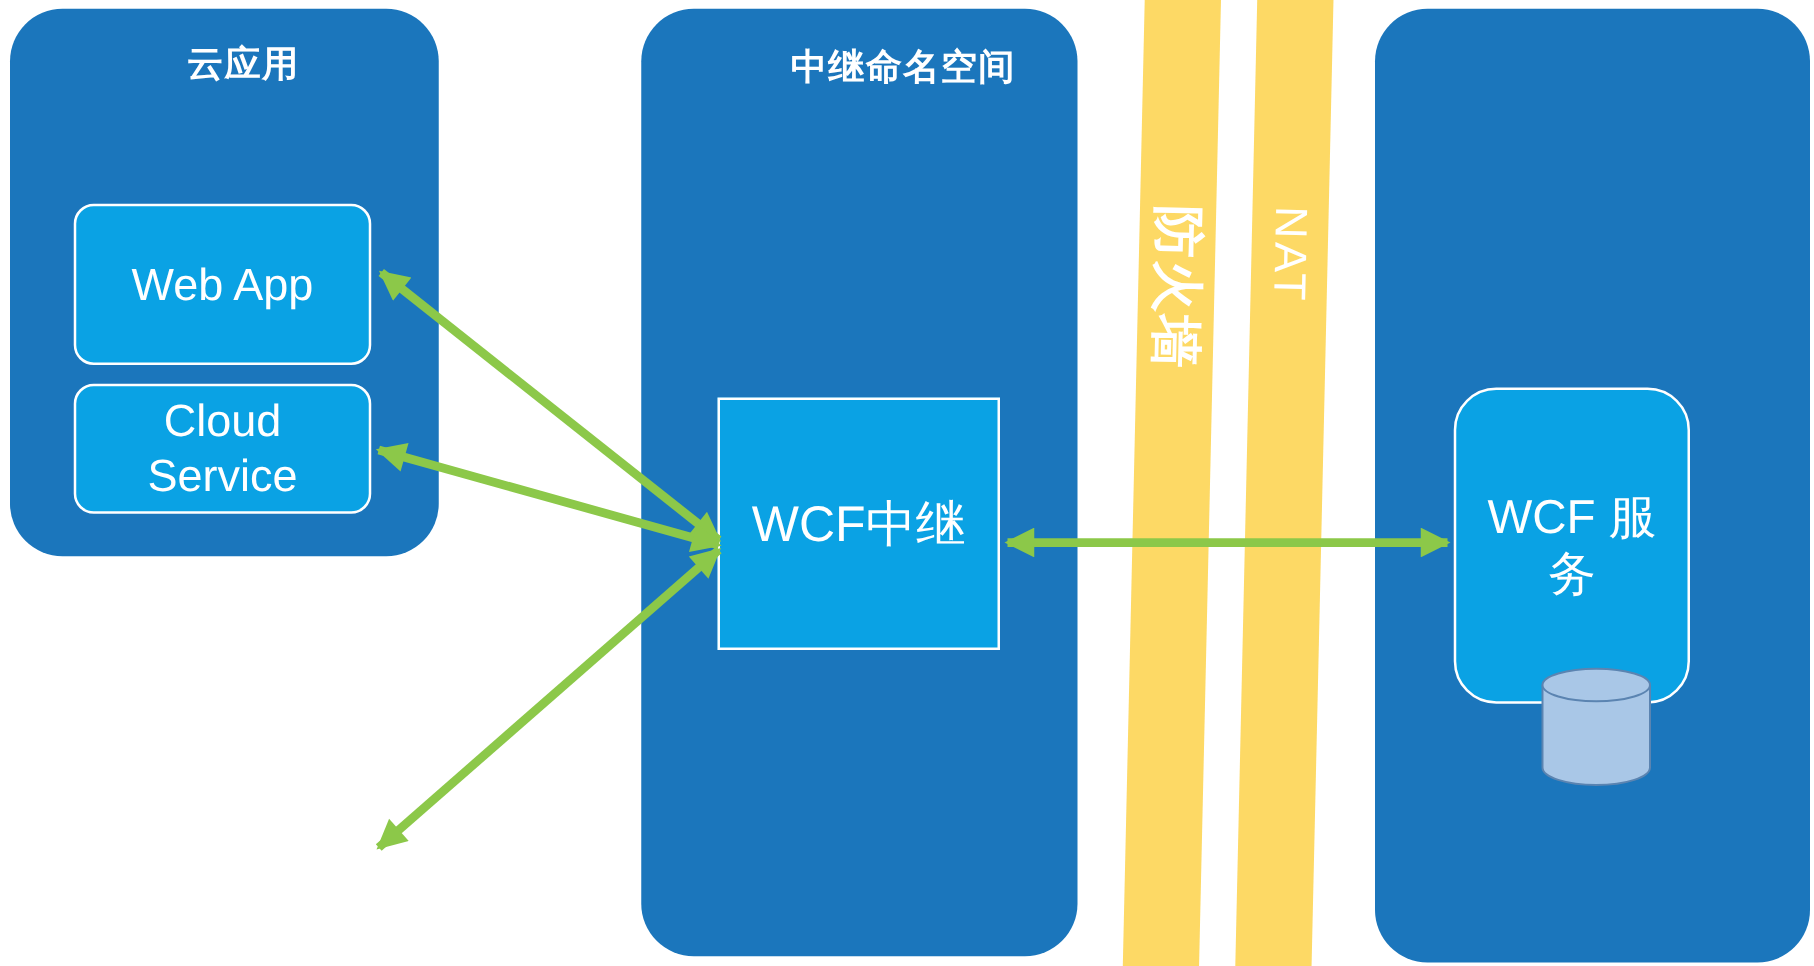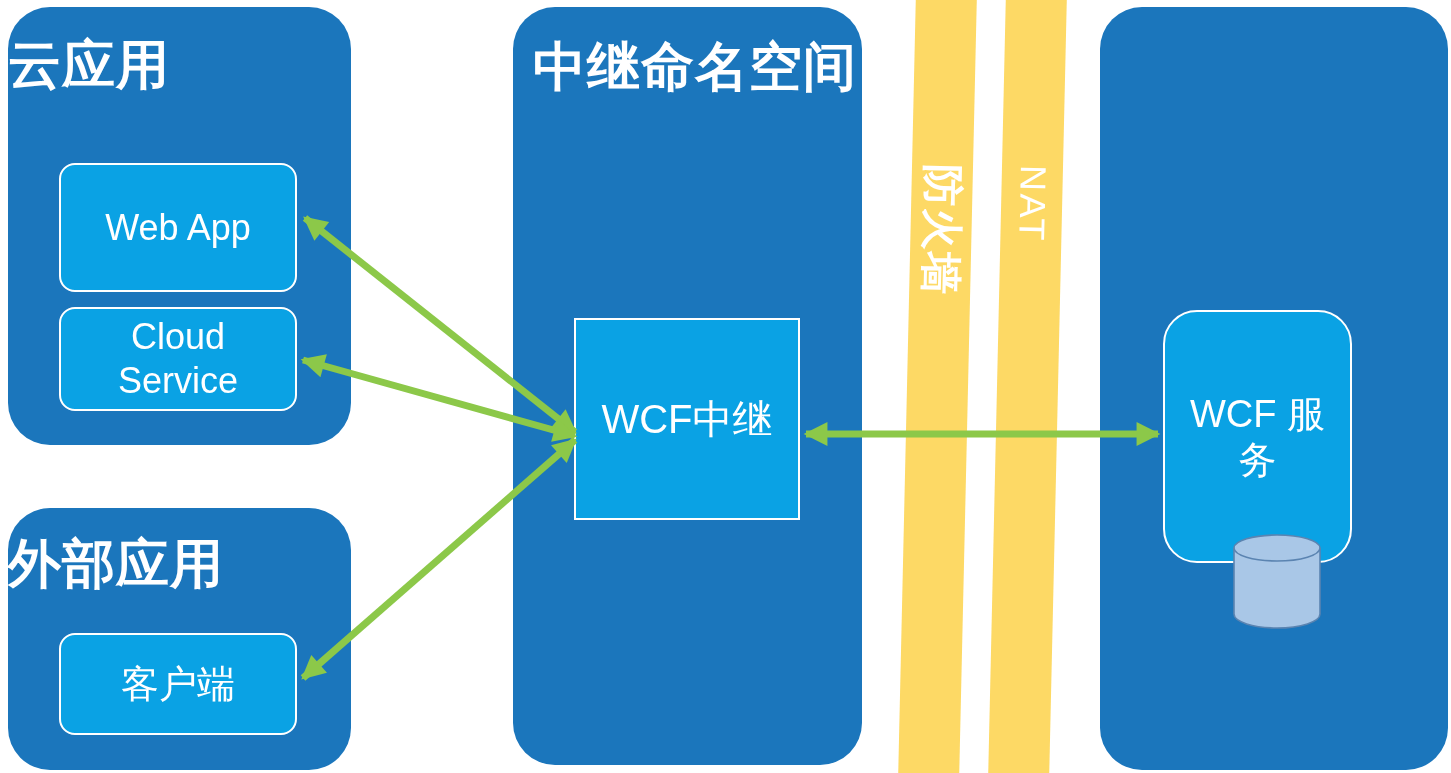--- a/index.html
+++ b/index.html
@@ -4,22 +4,22 @@
 <style>
   html,body { margin:0; padding:0; background:#ffffff; }
   .canvas {
     position:relative; width:1451px; height:773px; background:#ffffff;
     overflow:hidden; font-family:"Liberation Sans", sans-serif;
   }
   .container {
     position:absolute; background:#1B76BC; border-radius:42px;
   }
   .ctitle {
-    position:absolute; left:0; width:100%; text-align:left;
-    color:#ffffff; font-weight:bold; font-size:53px; line-height:1;
+    position:absolute; left:15px; width:100%; text-align:center;
+    color:#ffffff; font-weight:bold; font-size:29px; line-height:1;
     letter-spacing:1px; white-space:nowrap;
   }
   .box {
     position:absolute; background:#0AA2E4; border:2.5px solid #ffffff;
     color:#ffffff; display:flex; align-items:center; justify-content:center;
     text-align:center; box-sizing:border-box;
   }
   .rounded { border-radius:16px; }
   .bar {
     position:absolute; width:61px; height:830px; top:-28px;
@@ -43,26 +43,20 @@
   <div class="container" style="left:8px; top:7px; width:343px; height:438px;">
     <div class="ctitle" style="top:31px;">云应用</div>
     <div class="box rounded" style="left:51px; top:156px; width:238px; height:129px; font-size:36px;">
       <span>Web App</span>
     </div>
     <div class="box rounded two-line" style="left:51px; top:300px; width:238px; height:104px; font-size:36px;">
       <span style="display:inline-block; width:150px;">Cloud Service</span>
     </div>
   </div>
 
-  <div class="container" style="left:8px; top:508px; width:343px; height:262px;">
-    <div class="ctitle" style="top:29px;">外部应用</div>
-    <div class="box rounded" style="left:51px; top:125px; width:238px; height:102px; font-size:38px;">
-      <span>客户端</span>
-    </div>
-  </div>
 
   <div class="container" style="left:513px; top:7px; width:349px; height:758px;">
     <div class="ctitle" style="top:33px;padding-left:20px;">中继命名空间</div>
     <div class="box" style="left:61px; top:299px; width:226px; height:202px; font-size:40px;margin-top:12px;">
       <span>WCF中继</span>
     </div>
   </div>
 
   <div class="bar" style="left:907px;">
     <div class="bar-label firewall-label" style="top:258px;">防火墙</div>

